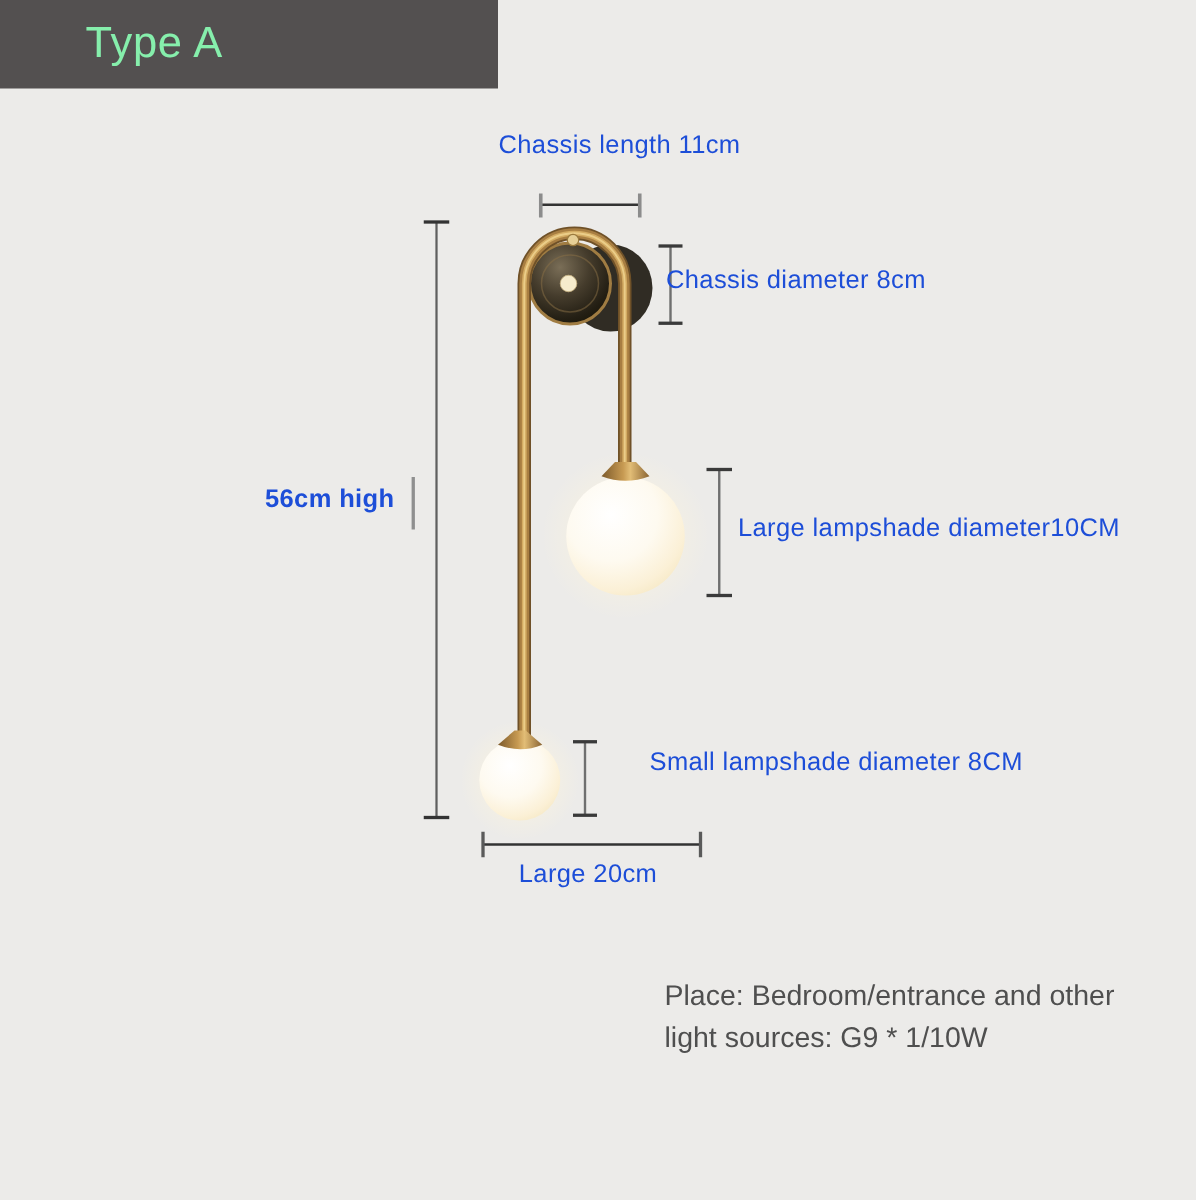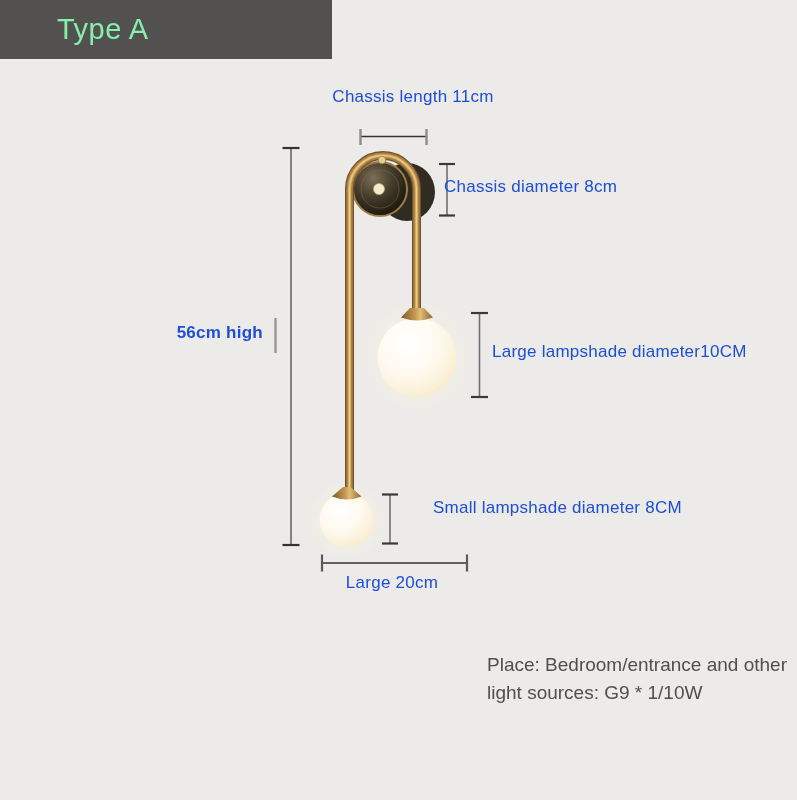--- a/index.html
+++ b/index.html
@@ -60,21 +60,20 @@
     left: 80px; top: 658px;
     font-size: 19.5px;
     line-height: 29px;
     color: #404040;
   }
   .spec-place {
     left: 443px; top: 651px;
     font-size: 19px;
     line-height: 28px;
     color: #4f4f4f;
-    margin-left: 44px;
   }
 </style>
 </head>
 <body>
 
 <div class="stage">
 
   <div class="type-banner">
     <span>Type A</span>
   </div>

